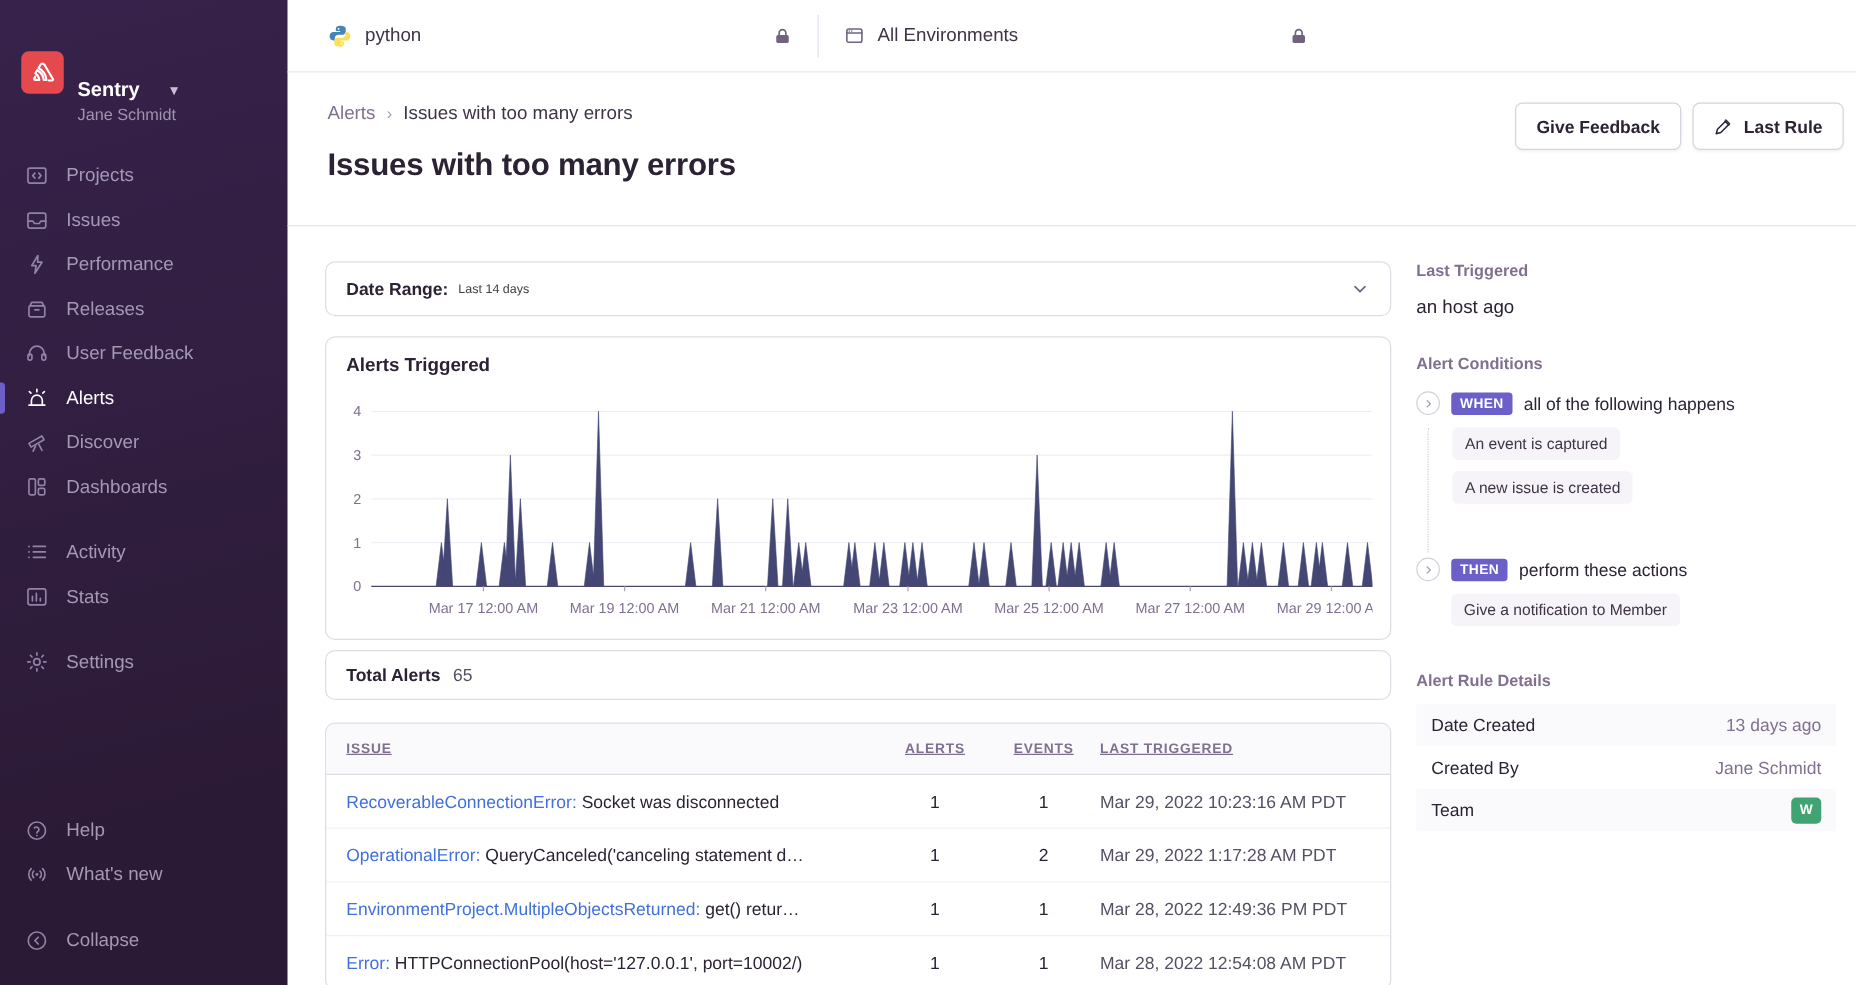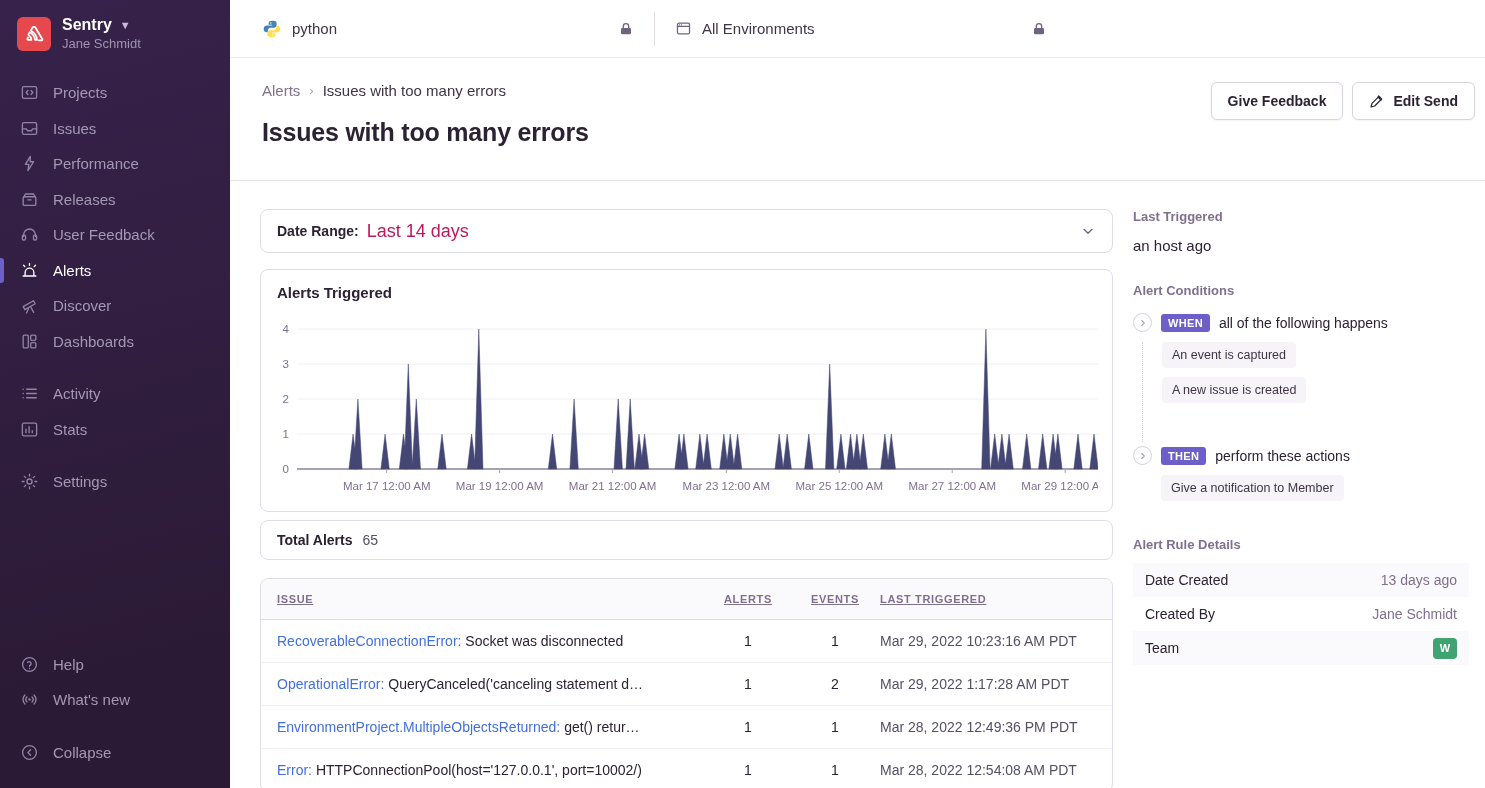--- a/index.html
+++ b/index.html
@@ -4,21 +4,21 @@
 <style>
   * { box-sizing: border-box; margin: 0; padding: 0; }
   html,body { width:1485px; height:788px; }
   body { font-family:"Liberation Sans", sans-serif; background:#fff; color:#2B2233; overflow:hidden; }
   .app { display:flex; width:1485px; height:788px; overflow:hidden; }
 
   
   .sidebar { width:230px; flex:0 0 230px; background:linear-gradient(165deg,#37224b 0%, #2b1a35 85%); color:#a598b5; display:flex; flex-direction:column; padding:16px 0 18px; }
   .org { display:flex; align-items:center; gap:11px; padding:0 17px; margin-bottom:24px; cursor:pointer; }
   .logo-box { width:34px; height:34px; background:#E5484D; border-radius:6px; display:flex; align-items:center; justify-content:center; flex:0 0 34px; }
-  .org-name { color:#fff; font-weight:700; font-size:16px; display:flex; align-items:center; gap:8px; }
+  .org-name { color:#fff; font-weight:700; font-size:16px; display:flex; align-items:center; gap:22px;margin-top:48px; }
   .org-user { color:#a293b2; font-size:13px; margin-top:2px; }
   .chev { color:#c9bdd6; font-size:11px; }
   .nav-main { flex:1; }
   .nav-item { display:flex; align-items:center; gap:13px; height:35.5px; padding:0 18px; font-size:15px; color:#a598b5; position:relative; cursor:pointer; }
   .nav-item .ic { width:22px; display:flex; justify-content:center; align-items:center; color:#9183a5; }
   .nav-item.active { color:#fff; font-weight:500; }
   .nav-item.active .ic { color:#fff; }
   .nav-item.active::before { content:""; position:absolute; left:0; top:5px; bottom:5px; width:4px; background:#6C5FC7; border-radius:0 3px 3px 0; }
   .nav-gap { height:17px; }
   .nav-bottom { margin-top:auto; }
@@ -40,21 +40,21 @@
   .page-title { font-size:25px; font-weight:700; color:#2B2233; margin-top:19px; letter-spacing:-0.2px; }
   .actions { display:flex; gap:9px; }
   .btn { display:flex; align-items:center; gap:8px; height:38px; padding:0 16px; background:#fff; border:1px solid #d9d3e0; border-radius:6px; font-size:14px; font-weight:700; color:#2B2233; cursor:pointer; box-shadow:0 1px 2px rgba(43,34,51,0.05); font-family:inherit; }
 
   
   .content { display:flex; gap:20px; padding:28px 16px 0 30px; align-items:flex-start; }
   .col-main { width:853px; flex:0 0 853px; }
   .card { background:#fff; border:1px solid #e0dce4; border-radius:8px; }
   .daterange { height:44px; display:flex; align-items:center; gap:8px; padding:0 16px; cursor:pointer; }
   .dr-label { font-size:14px; font-weight:700; color:#2B2233; }
-  .dr-value { font-size:18px; color:#be185d; }
+  .dr-value { font-size:10px; color:#404040; }
   .dr-chev { margin-left:auto; color:#71637E; display:flex; }
   .chartcard { margin-top:16px; padding:14px 14px 8px 16px; }
   .chart-title { font-size:15px; font-weight:700; color:#2B2233; margin-bottom:4px; }
   #alerts-chart { display:block; }
   .totalcard { margin-top:8px; height:40px; display:flex; align-items:center; gap:10px; padding:0 16px; }
   .tc-label { font-size:14px; font-weight:700; color:#2B2233; }
   .tc-value { font-size:14px; color:#564F63; }
 
   .tablecard { margin-top:18px; overflow:hidden; }
   .thead { display:flex; align-items:center; background:#FAF9FB; border-bottom:1px solid #e0dce4; padding:14px 16px; font-size:11px; font-weight:700; letter-spacing:0.06em; color:#80708F;text-decoration:underline; }
@@ -296,21 +296,21 @@
         <button class="btn">
             <span>Give Feedback</span>
           </button>
         <button class="btn">
           <span style="display:flex;">
             <svg viewBox="0 0 24 24" width="16" height="16" fill="none" stroke="currentColor" stroke-width="1.8" stroke-linecap="round" stroke-linejoin="round">
                 <path d="M14.5 4.5 19 9 8.5 19.5 3 21l1.5-5.5L15 5z"></path>
                 <path d="m13.5 6 4.5 4.5"></path>
               </svg>
           </span>
-          <span>Edit Send</span>
+          <span>Last Rule</span>
         </button>
       </div>
     </div>
 
     <div class="content">
 
       <div class="col-main">
 
         <div class="card daterange">
           <span class="dr-label">Date Range:</span>

